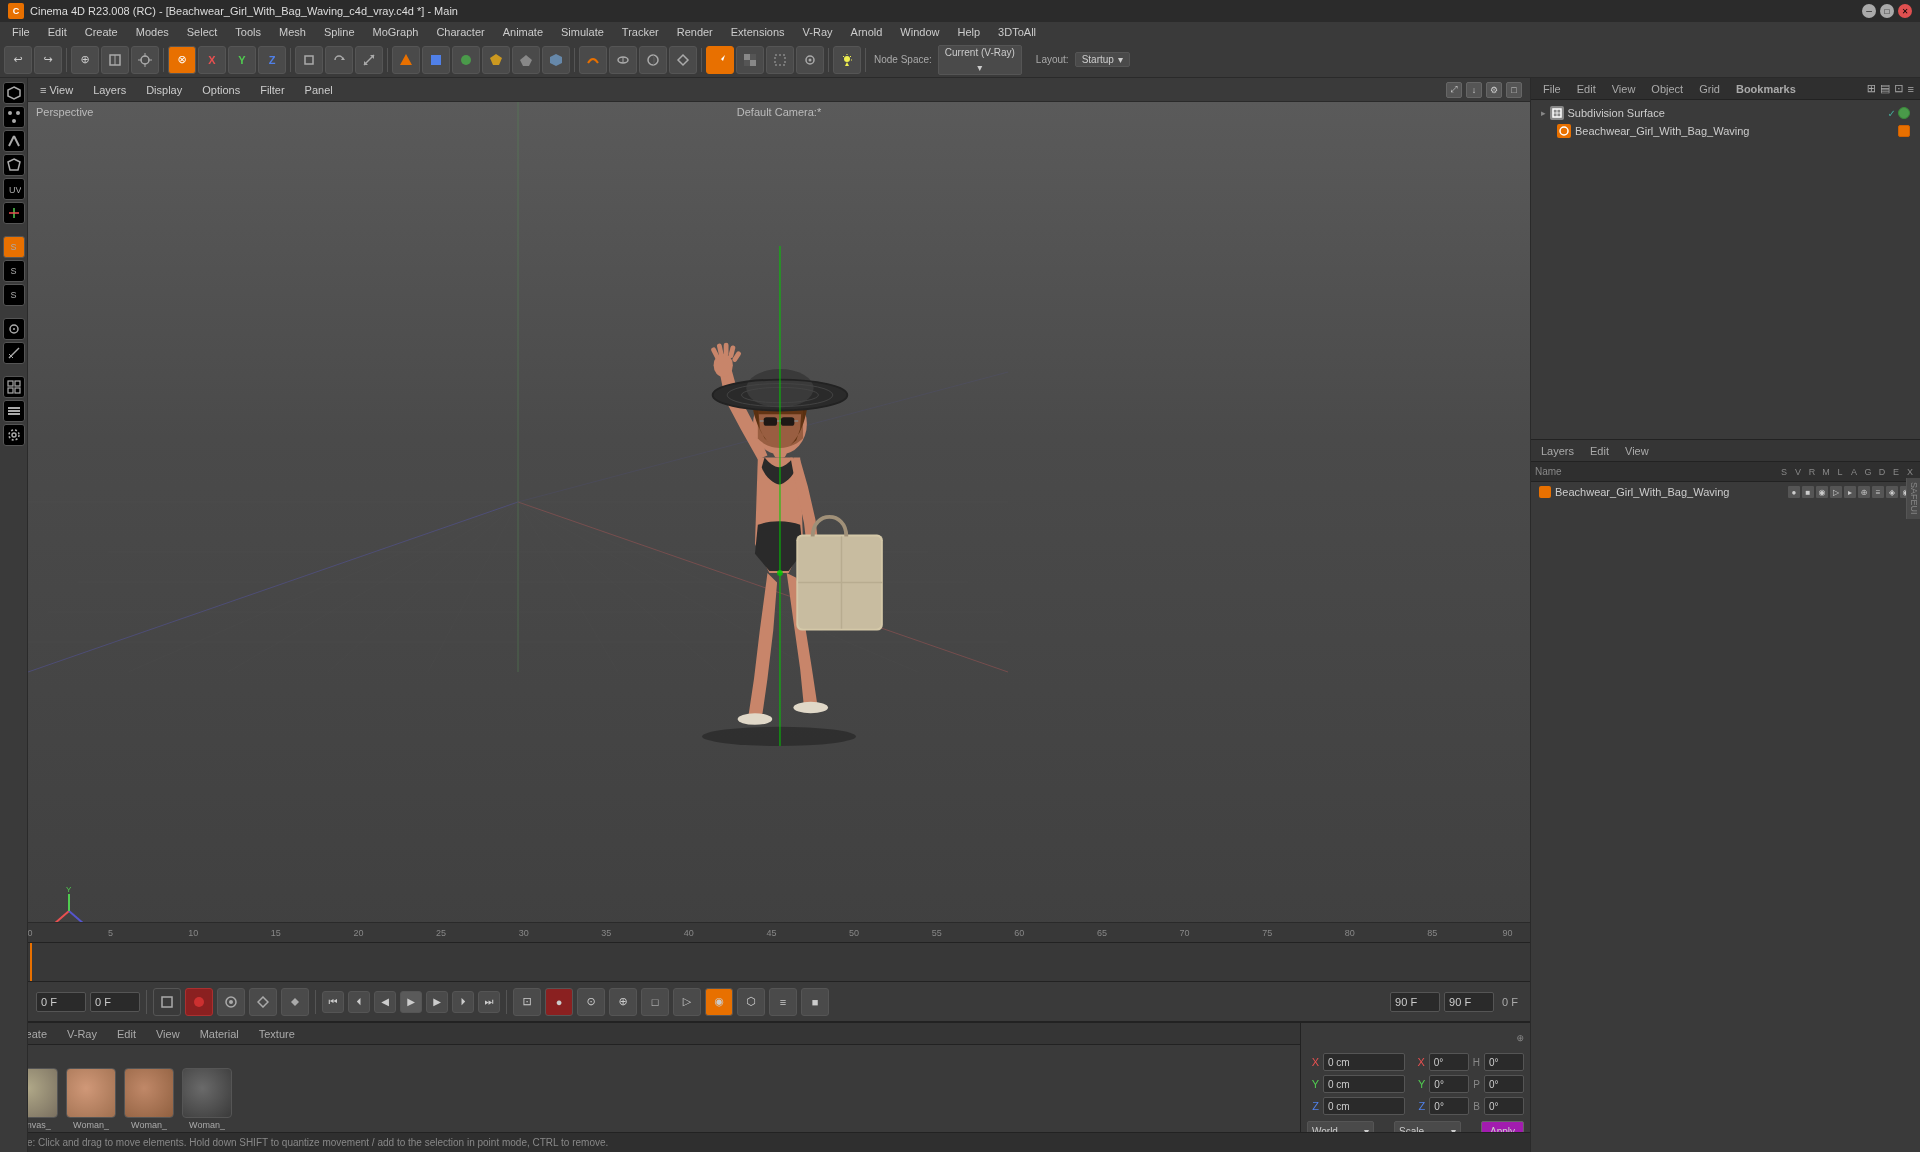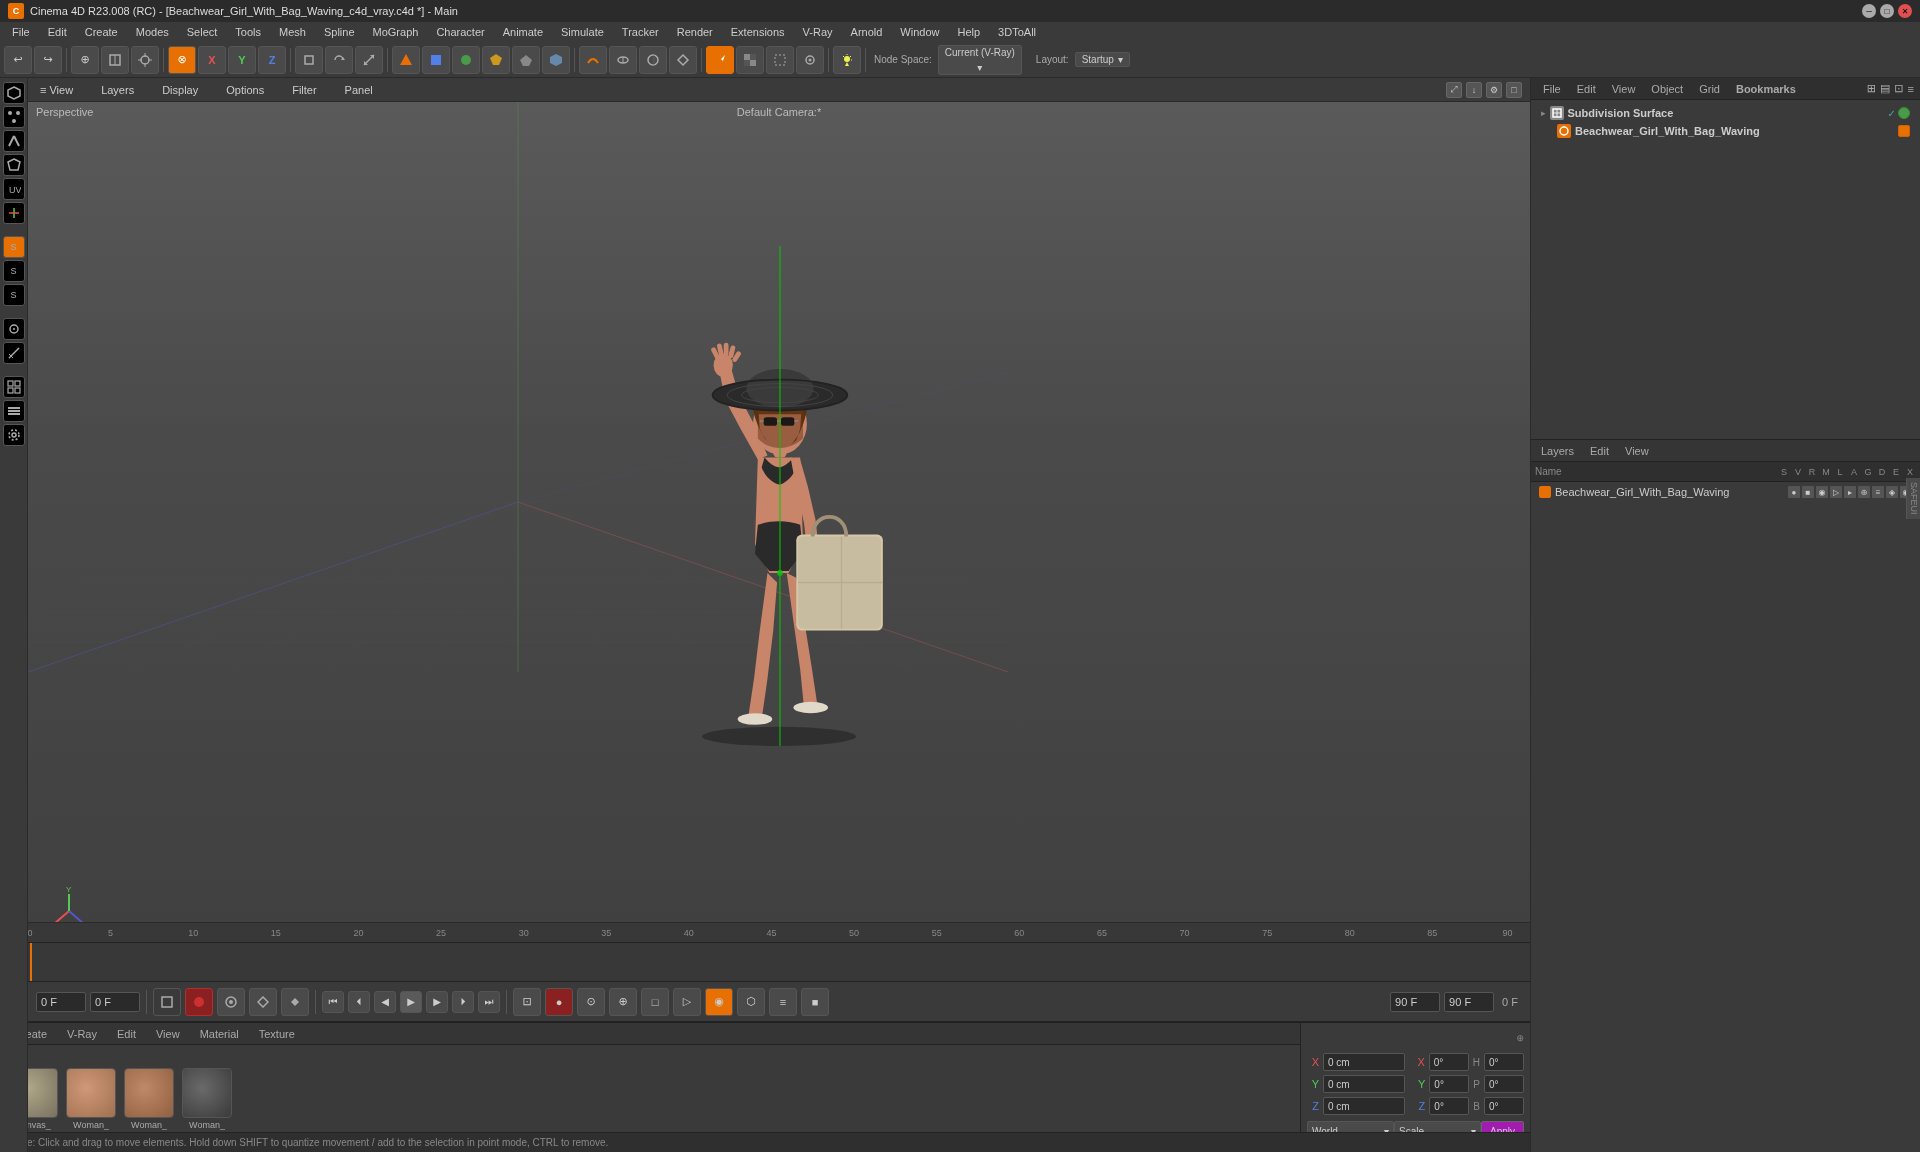--- a/index.html
+++ b/index.html
@@ -171,21 +171,21 @@
       background: #3a3a3a;
       display: flex;
       align-items: center;
       justify-content: space-between;
       padding: 0 8px;
       border-bottom: 1px solid #2a2a2a;
     }
     .viewport-header-left {
       display: flex;
       align-items: center;
-      gap: 20px;
+      gap: 12px;
     }
     .viewport-tab {
       font-size: 11px;
       color: #ccc;
       cursor: pointer;
       padding: 2px 4px;
     }
     .viewport-header-right {
       display: flex;
       align-items: center;
@@ -307,21 +307,21 @@
       width: 14px;
       height: 14px;
       background: #888;
       border-radius: 2px;
       display: flex;
       align-items: center;
       justify-content: center;
       font-size: 8px;
     }
     .om-icon.orange { background: #e87000; }
-    .om-label { font-size: 11px; color: #ccc; flex: 1; font-weight: bold; }
+    .om-label { font-size: 11px; color: #ccc; flex: 1; }
     .om-status-icons {
       display: flex;
       gap: 2px;
       align-items: center;
     }
     .om-check {
       color: #4a9;
       font-size: 10px;
     }
 
@@ -582,21 +582,21 @@
     }
     .coord-half {
       display: flex;
       gap: 4px;
       align-items: center;
       flex: 1;
     }
     .coords-bottom-row {
       display: flex;
       align-items: center;
-      gap: 0;
+      gap: 20px;
       margin-top: 2px;
     }
     .coords-dropdown {
       flex: 1;
       height: 20px;
       background: #4a4a4a;
       border: 1px solid #555;
       color: #ccc;
       font-size: 10px;
       padding: 0 4px;

